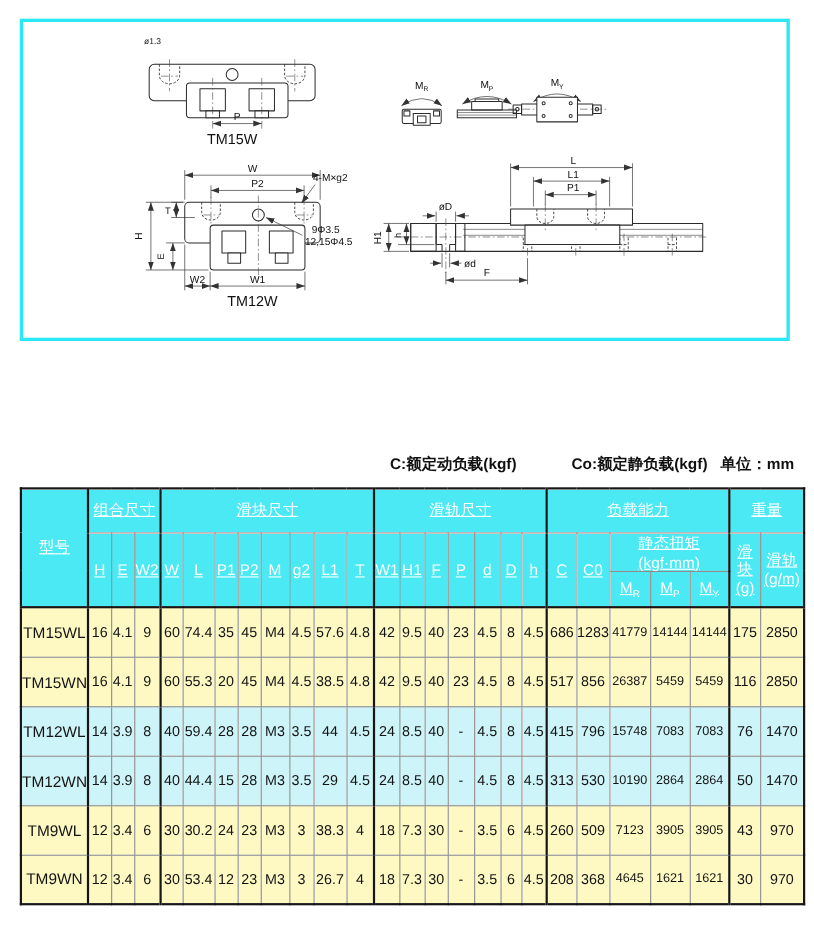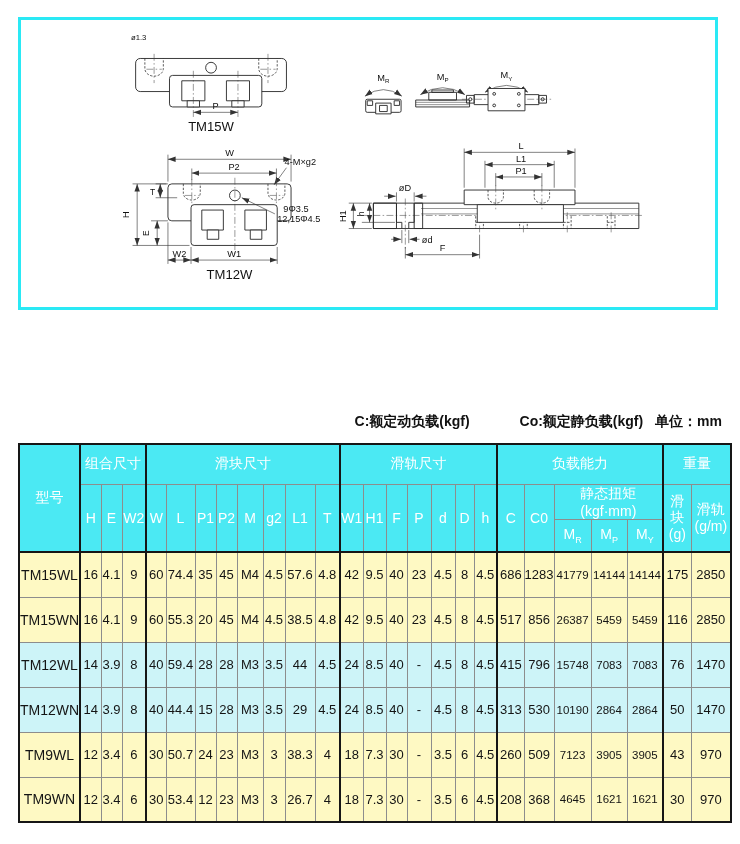--- a/index.html
+++ b/index.html
@@ -41,21 +41,21 @@
     position:absolute;left:18px;top:443px;width:704px;
     border-collapse:collapse;table-layout:fixed;
     border:2px solid var(--strong);
   }
   table.spec th,table.spec td{
     border:1px solid var(--grid);
     text-align:center;vertical-align:middle;
     font-weight:normal;overflow:hidden;
   }
   table.spec thead th{
-    background:var(--header-bg);color:var(--header-text);font-size:14px;
+    background:var(--header-bg);color:var(--header-text);font-size:14px;text-decoration:underline;
   }
   table.spec thead{border-bottom:2px solid var(--strong);}
   table.spec thead tr.grp th{height:40px;font-size:14px;}
   table.spec thead tr.letters th{font-size:14px;}
   table.spec thead tr.letters{height:32px;}
   table.spec thead tr.torque{height:33px;}
   table.spec th.model-h{font-size:15px;margin-left:30px;}
   table.spec th.wt{font-size:12.5px;line-height:1.2;}
   table.spec th sub{font-size:9px;}
   table.spec tbody tr{height:45px;background:#fef9c3;}
@@ -470,21 +470,21 @@
         <td class="tq">2864</td>
         <td class="gl">50</td>
         <td>1470</td>
       </tr>
       <tr>
         <td class="model">TM9WL</td>
         <td class="gl">12</td>
         <td>3.4</td>
         <td>6</td>
         <td class="gl">30</td>
-        <td>50.7</td>
+        <td>30.2</td>
         <td>24</td>
         <td>23</td>
         <td>M3</td>
         <td>3</td>
         <td>38.3</td>
         <td>4</td>
         <td class="gl">18</td>
         <td>7.3</td>
         <td>30</td>
         <td>-</td>

